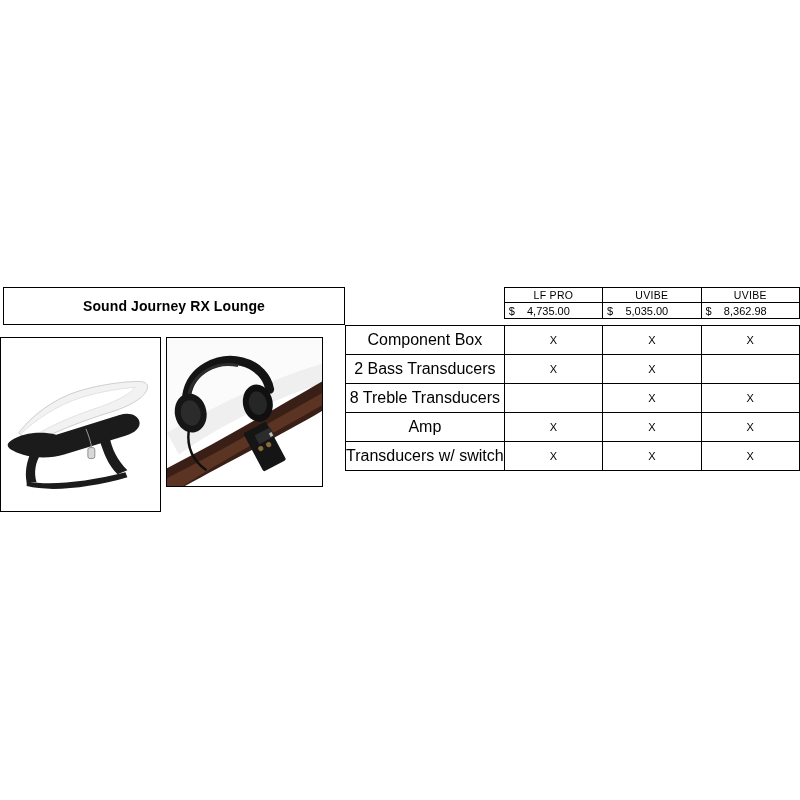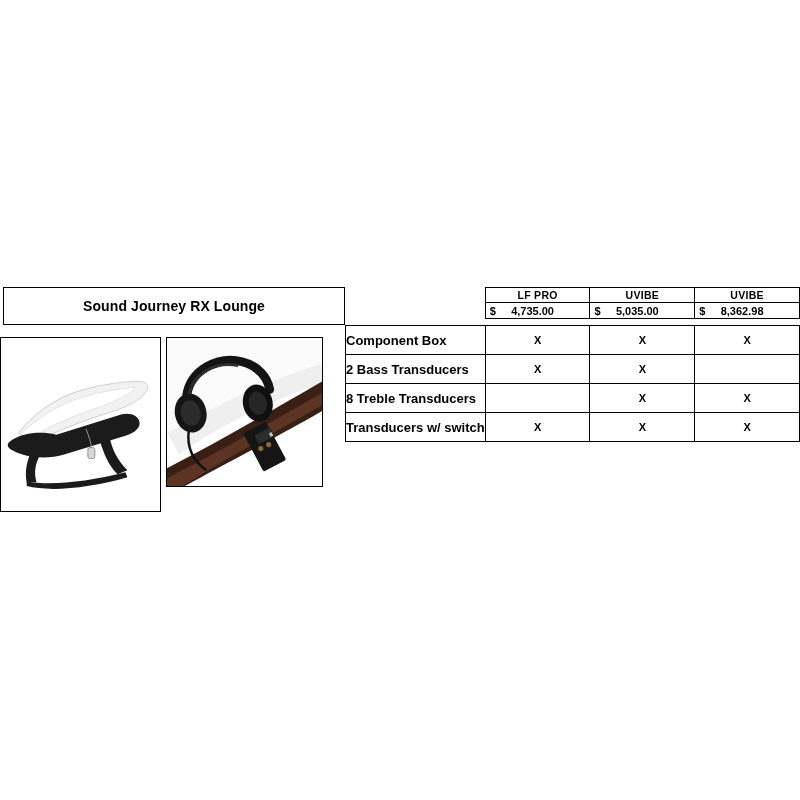--- a/index.html
+++ b/index.html
@@ -87,21 +87,21 @@
     left: 345px;
     top: 0px;
     border-collapse: collapse;
     font-size: 11px;
     background: #ffffff;
   }
   .price-table td, .price-table th {
     border: 1px solid #000000;
     padding: 0;
     vertical-align: middle;
-    font-weight: bold;
+    font-weight: normal;
   }
 
   .col-feature { width: 128px; }
   .col-price   { width: 106px; }
 
   .nb { border: none !important; }
 
   .hdr-cell {
     height: 14px;
     text-align: center;
@@ -123,24 +123,24 @@
     left: 4px;
   }
   .price-cell .amt {
     display: block;
     text-align: center;
     padding-right: 10px;
   }
 
   .feat-cell {
     height: 28px;
-    font-size: 13px;
+    font-size: 16px;
     font-weight: bold;
     padding-left: 4px;
-    text-align: left;
+    text-align: center;
     white-space: nowrap;
   }
   .mark-cell {
     height: 28px;
     text-align: center;
     font-size: 11px;
     font-weight: bold;
   }
 
   .spacer-row td { border: none; height: 6px; }
@@ -253,20 +253,26 @@
         <td class="col-price mark-cell">X</td>
         <td class="col-price mark-cell"></td>
       </tr>
       <tr>
         <td class="col-feature feat-cell">8 Treble Transducers</td>
         <td class="col-price mark-cell"></td>
         <td class="col-price mark-cell">X</td>
         <td class="col-price mark-cell">X</td>
       </tr>
       <tr>
+        <td class="col-feature feat-cell">Amp</td>
+        <td class="col-price mark-cell">X</td>
+        <td class="col-price mark-cell">X</td>
+        <td class="col-price mark-cell">X</td>
+      </tr>
+      <tr>
         <td class="col-feature feat-cell">Transducers w/ switch</td>
         <td class="col-price mark-cell">X</td>
         <td class="col-price mark-cell">X</td>
         <td class="col-price mark-cell">X</td>
       </tr>
     </tbody>
   </table>
 
 </div>
 

